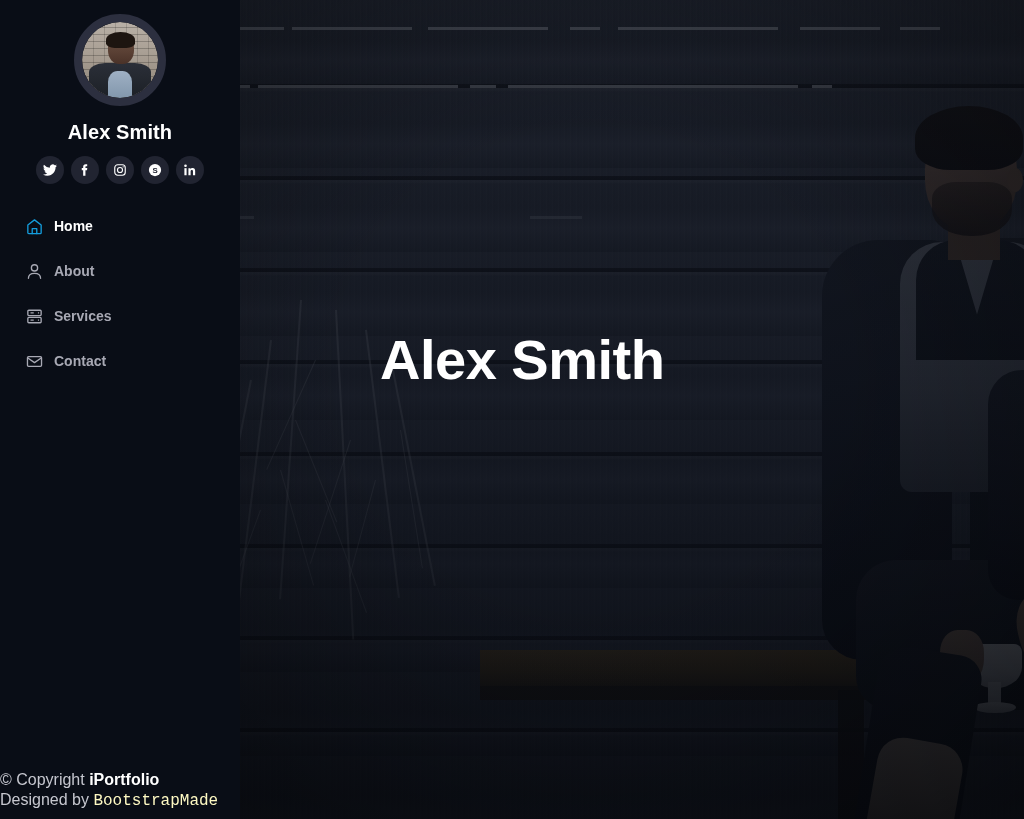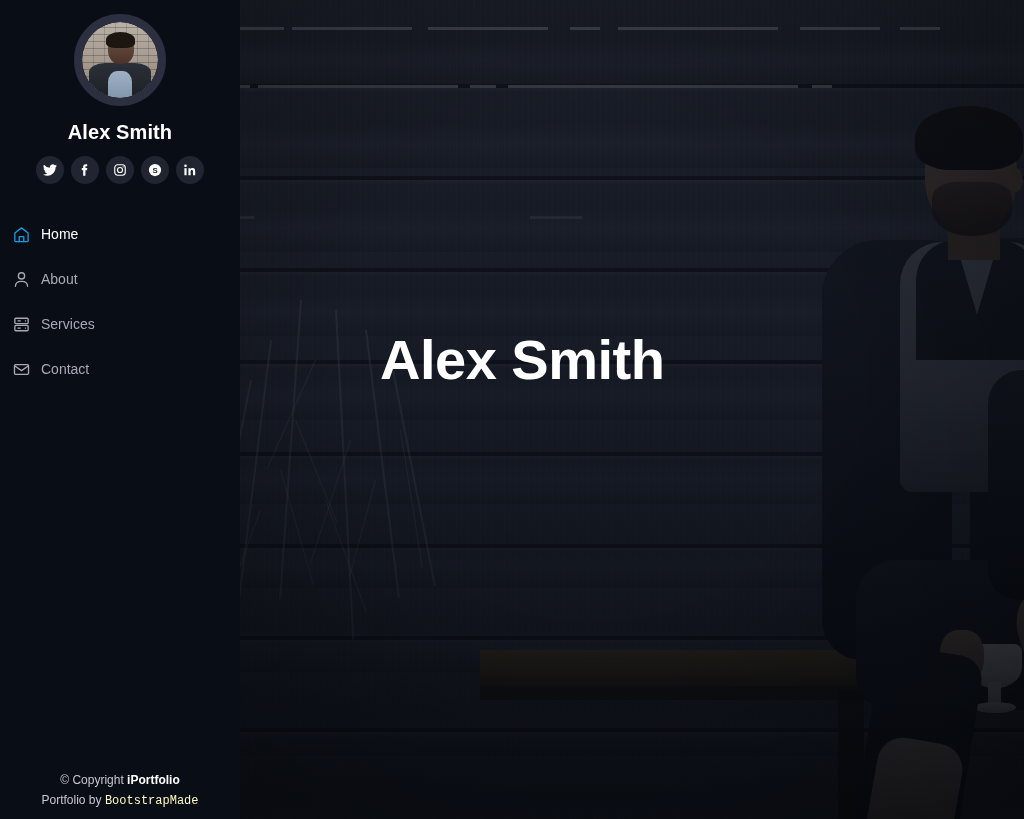--- a/index.html
+++ b/index.html
@@ -119,46 +119,46 @@
   }
   .social-btn svg { display: block; }
 
   
   #nav {
     margin-top: 24px;
     padding: 0 0 0 0;
   }
   .nav-item {
     display: flex;
-    align-items: flex-end;
+    align-items: center;
     height: 36px;
-    padding-left: 11px;
+    padding-left: 24px;
     margin-bottom: 9px;
     color: #a8a9b4;
     font-size: 14px;
     cursor: pointer;
     text-decoration: none;
+    font-weight: bold;
   }
   .nav-item .nav-ico {
     width: 20px; height: 20px;
     margin-right: 10px;
     display: flex; align-items: center; justify-content: center;
     flex: 0 0 20px;
   }
   .nav-item.active { color: #ffffff; }
   .nav-item.active .nav-ico svg { stroke: #149ddd; }
   .nav-label { line-height: 20px; }
 
   
   #side-footer {
     position: absolute;
     left: 0; right: 0;
     bottom: 8px;
-    text-align: center;
-    font-size: 12px;
+    font-size: 16px;
     line-height: 20px;
     color: #c6c7cf;
   }
   #side-footer .copy strong { color: #ffffff; font-weight: bold; }
   #side-footer .designed { color: #c6c7cf; }
   #side-footer .designed a {
     color: #fef9c3;
     text-decoration: none;
     font-family: Liberation Mono, monospace;
   }
@@ -524,21 +524,21 @@
         <span class="nav-label">Contact</span>
       </a>
 
     </nav>
 
     <div id="side-footer">
       <div class="copy">
         <span>© Copyright </span><strong>iPortfolio</strong>
       </div>
       <div class="designed">
-        <span>Portfolio by </span><a>BootstrapMade</a>
+        <span>Designed by </span><a>BootstrapMade</a>
       </div>
     </div>
 
   </aside>
 
   <section id="hero">
 
     <div class="hero-bg"></div>
 
     <div class="seam-hi" style="left:0px;   top:27px; width:44px;"></div>

